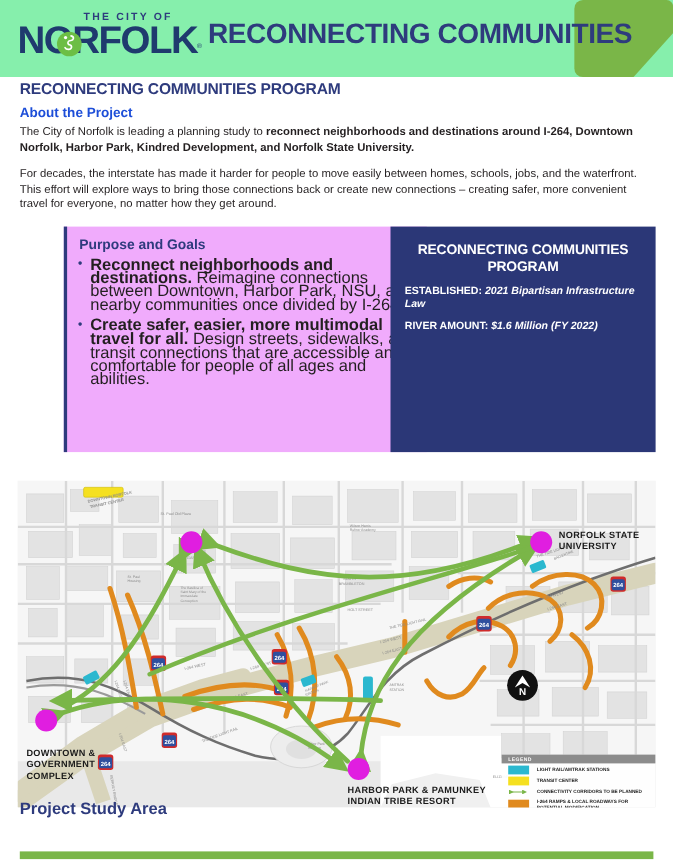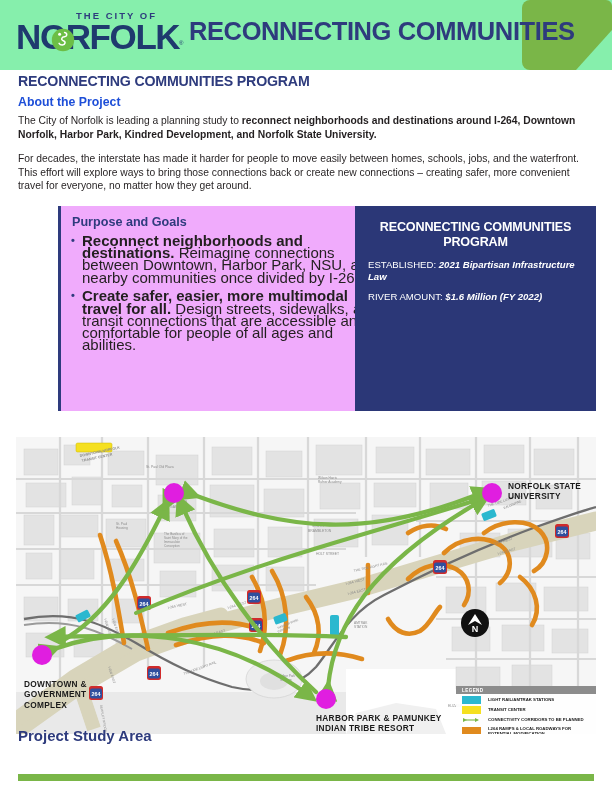--- a/index.html
+++ b/index.html
@@ -98,21 +98,21 @@
     padding:14px 13px 0 13px;
   }
   .navy-title{
     font-size:12.6px;font-weight:bold;text-align:center;
     line-height:14.6px;letter-spacing:-0.15px;
     margin-bottom:10px;
   }
   .navy-row{
     font-size:9.6px;line-height:11.8px;margin-bottom:8px;
   }
-  .navy-row .k{font-weight:normal;font-style:normal;}
+  .navy-row .k{font-weight:bold;font-style:normal;}
   .navy-row .v{font-weight:bold;font-style:italic;}
   
   .map-band{
     position:absolute;left:16px;top:437px;width:580px;height:297px;
     overflow:hidden;background:#f4f4f4;
   }
   .map-svg{position:absolute;left:0;top:0;}
   .map-label{
     position:absolute;font-size:8.3px;font-weight:bold;
     color:#1a1a1a;line-height:10.4px;letter-spacing:0.3px;

